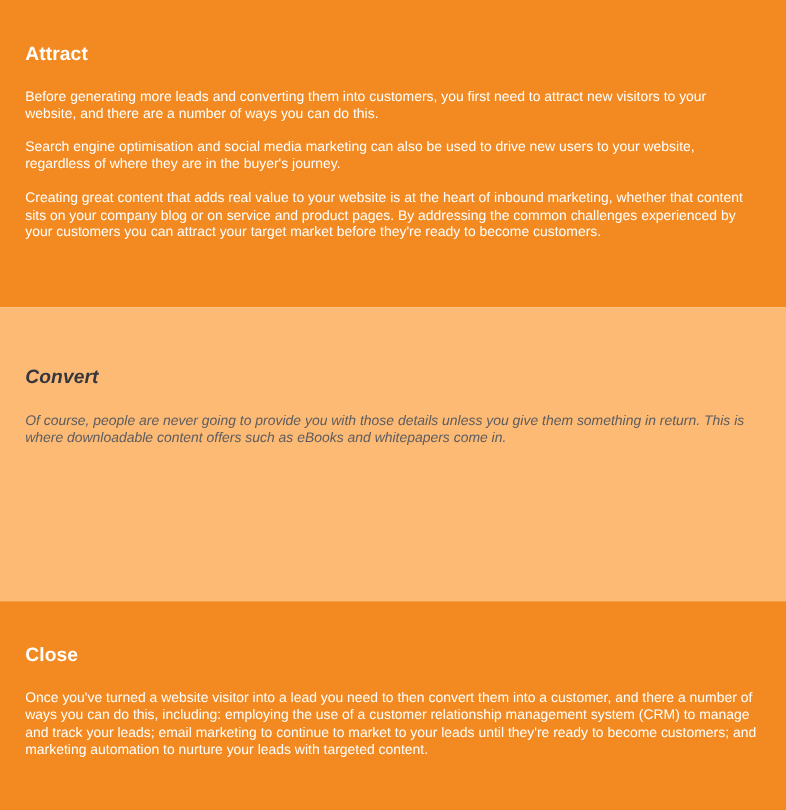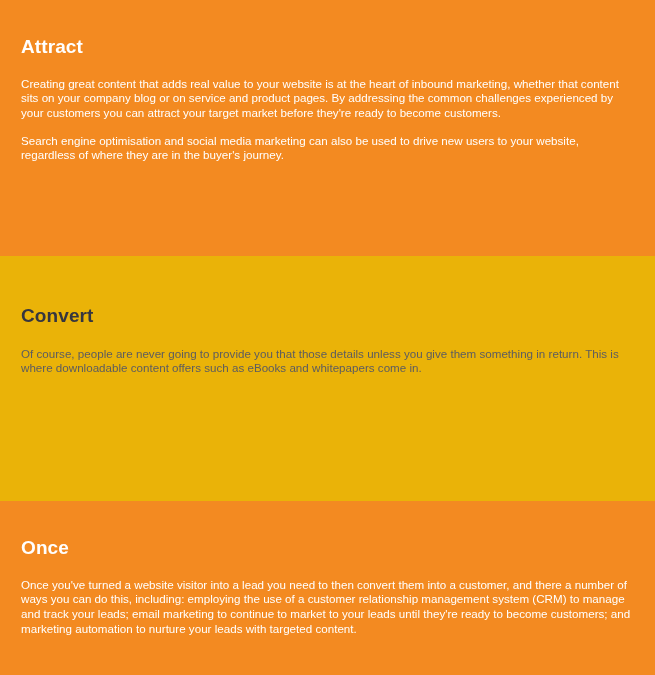--- a/index.html
+++ b/index.html
@@ -23,25 +23,26 @@
     position: absolute;
     left: 0;
     width: 655px;
     box-sizing: border-box;
     padding: 0 21px;
   }
   .panel-orange {
     background: #F38A21;
   }
   .panel-white {
-    background: #eab308;
+    background: #fdba74;
+    font-style: italic;
   }
   .section-heading {
     margin: 0;
-    font-size: 19px;
+    font-size: 16px;
     font-weight: bold;
     letter-spacing: 0.1px;
     line-height: 1.1;
   }
   .panel-orange .section-heading {
     color: #ffffff;
   }
   .panel-white .section-heading {
     color: #36363F;
   }
@@ -89,32 +90,33 @@
   #panel-close .section-heading { margin-bottom: 19px; }
 </style>
 </head>
 <body>
 
 <div class="page">
 
   <section class="panel panel-orange" id="panel-attract">
     <h2 class="section-heading">Attract</h2>
     <div class="section-body">
+      <p class="para">Before generating more leads and converting them into customers, you first need to attract new visitors to your website, and there are a number of ways you can do this.</p>
+      <p class="para">Search engine optimisation and social media marketing can also be used to drive new users to your website, regardless of where they are in the buyer's journey.</p>
       <p class="para">Creating great content that adds real value to your website is at the heart of inbound marketing, whether that content sits on your company blog or on service and product pages. By addressing the common challenges experienced by your customers you can attract your target market before they're ready to become customers.</p>
-      <p class="para">Search engine optimisation and social media marketing can also be used to drive new users to your website, regardless of where they are in the buyer's journey.</p>
     </div>
   </section>
 
   <section class="panel panel-white" id="panel-convert">
     <h2 class="section-heading">Convert</h2>
     <div class="section-body">
-      <p class="para">Of course, people are never going to provide you that those details unless you give them something in return. This is where downloadable content offers such as eBooks and whitepapers come in.</p>
+      <p class="para">Of course, people are never going to provide you with those details unless you give them something in return. This is where downloadable content offers such as eBooks and whitepapers come in.</p>
     </div>
   </section>
 
   <section class="panel panel-orange" id="panel-close">
-    <h2 class="section-heading">Once</h2>
+    <h2 class="section-heading">Close</h2>
     <div class="section-body">
       <p class="para">Once you've turned a website visitor into a lead you need to then convert them into a customer, and there a number of ways you can do this, including: employing the use of a customer relationship management system (CRM) to manage and track your leads; email marketing to continue to market to your leads until they're ready to become customers; and marketing automation to nurture your leads with targeted content.</p>
     </div>
   </section>
 
 </div>
 
 </body></html>

